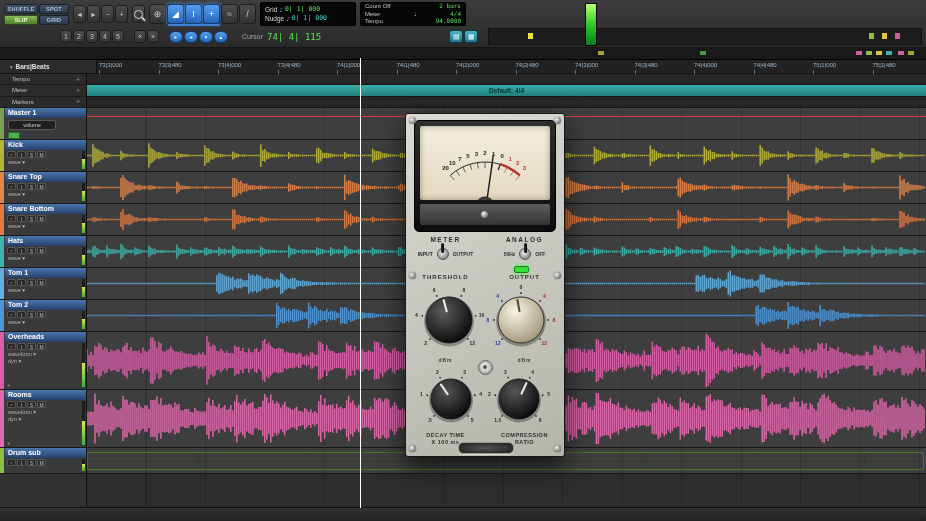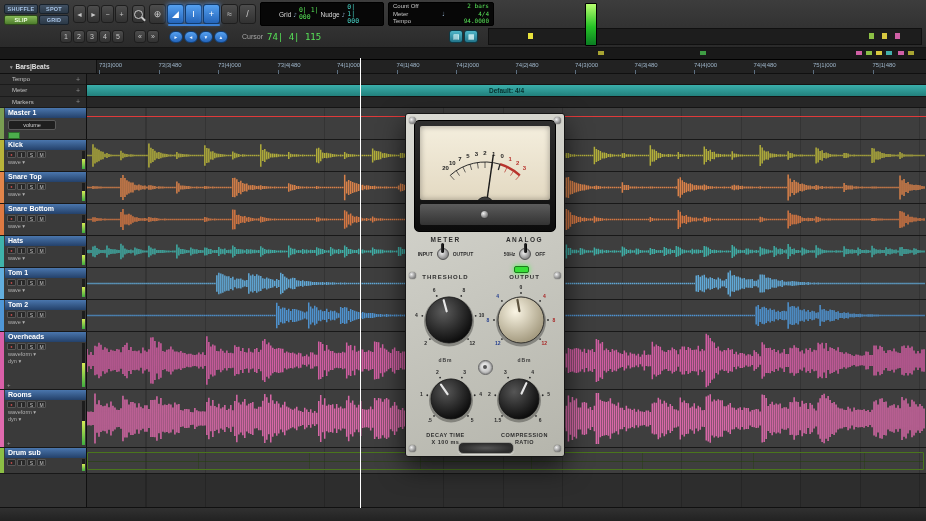--- a/index.html
+++ b/index.html
@@ -23,21 +23,21 @@
   .tool-btn.active{background:linear-gradient(#55a0f0,#2465ba);border-color:#123c6e;color:#fff;box-shadow:0 0 5px rgba(90,160,255,.8)}
   .smartbar{position:absolute;left:19px;bottom:-2px;width:52px;height:2px;background:#3c82d8;border-radius:1px}
   .mag{width:7px;height:7px;border:1.5px solid #ccc;border-radius:50%;position:relative}
   .mag::after{content:"";position:absolute;width:5px;height:1.5px;background:#ccc;transform:rotate(45deg);right:-4px;bottom:-2px}
   .lcd{background:#070707;border:1px solid #000;border-radius:2px;height:22px;display:flex;align-items:center;font-family:"DejaVu Sans Mono",monospace}
   .lcd.main{width:152px;padding:0 4px;gap:7px}
   .big-counter{color:#57e257;font-size:14px;font-weight:bold;letter-spacing:-.5px;white-space:nowrap}
   .sel-grid{display:grid;grid-template-columns:auto auto;gap:0 5px;font-size:6px;line-height:7px}
   .sel-label{color:#cfcfcf;font-family:"Liberation Sans",sans-serif}
   .sel-value{color:#57e257}
-  .lcd.gn{width:86px;align-items:center;justify-content:center;gap:2px;padding:0 18px}
+  .lcd.gn{width:86px;flex-direction:column;align-items:flex-start;justify-content:center;gap:2px;padding:0 4px}
   .gn-row{display:flex;justify-content:space-between;align-items:center;font-size:6.5px;line-height:7px}
   .gn-label{color:#d8d8d8;font-family:"Liberation Sans",sans-serif}
   .note{color:#9ab8d8;font-size:6px;margin:0 2px}
   .v-green{color:#57e257}.v-cyan{color:#49d6c9}
   .lcd.sess{width:96px;flex-direction:column;align-items:stretch;justify-content:center;gap:1px;padding:0 4px}
   .sess-row{display:flex;justify-content:space-between;align-items:center;font-size:6px;line-height:6.5px}
   .sess-label{color:#c8c8c8;font-family:"Liberation Sans",sans-serif}
   .meter-led{position:absolute;left:585px;top:3px;width:10px;height:41px;border:1px solid #000;border-radius:1px;
              background:linear-gradient(#b8ff70,#27c327 55%,#0a7d22)}
   .mem-btn{width:12px;height:13px;font-size:7px}

